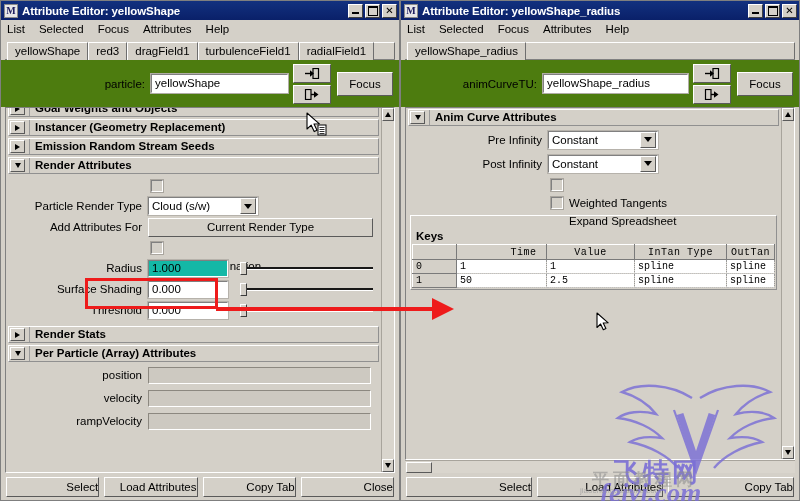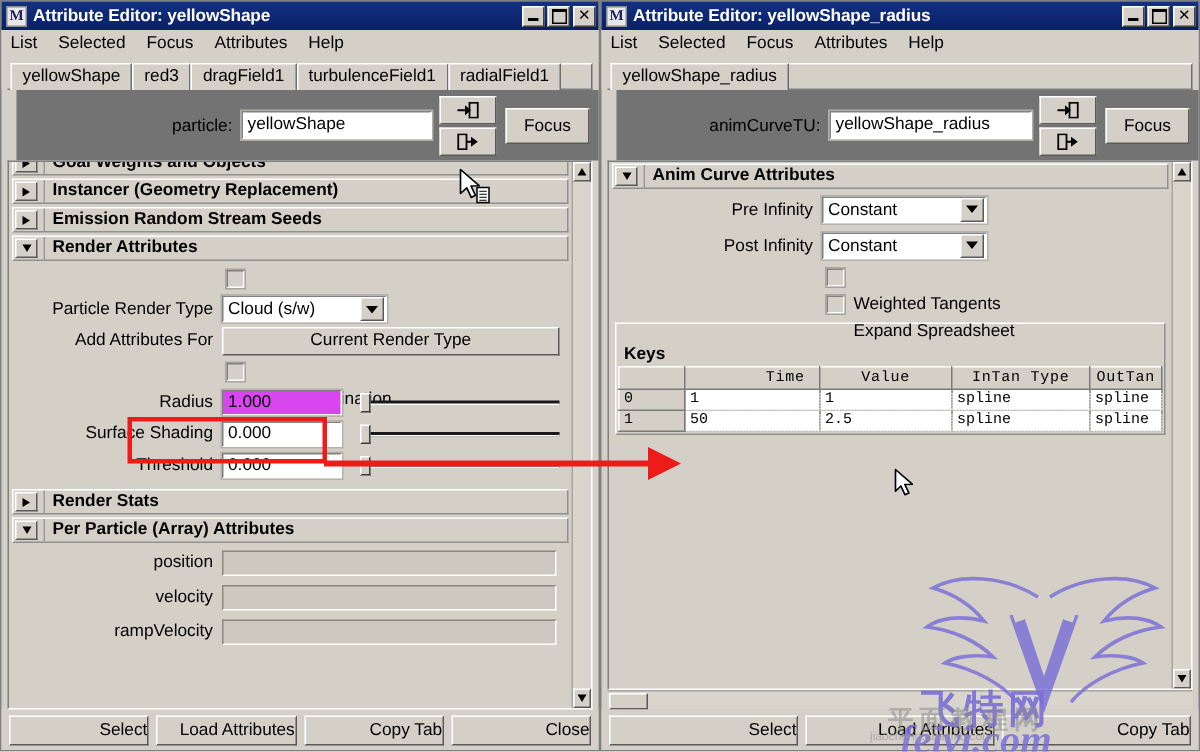--- a/index.html
+++ b/index.html
@@ -98,22 +98,21 @@
     border-top: 1px solid #ffffff;
     border-right: 1px solid #6e6e6e;
     background: #d4d0c8;
   }
 
   
   .nodebar {
     flex: 0 0 47px; height: 47px;
     display: flex; align-items: center;
     padding: 3px 6px 3px 0;
-    background: #737373;
-    margin-left: 10px;
+    background: #4d7c0f;
   }
   .nodebar .lbl {
     font-size: 11.5px; text-align: right;
     padding-right: 6px; white-space: nowrap;
   }
   #win-left  .nodebar .lbl { width: 150px; }
   #win-right .nodebar .lbl { width: 142px; }
   .nodefield {
     flex: 1 1 auto; height: 19px;
     background: #ffffff;
@@ -221,21 +220,21 @@
     font-size: 11.5px; white-space: nowrap; color: #000;
   }
   .numfield {
     flex: 0 0 80px; height: 17px;
     background: #ffffff;
     border-top: 1px solid #808080; border-left: 1px solid #808080;
     border-right: 1px solid #ffffff; border-bottom: 1px solid #ffffff;
     outline: 1px solid #b6b2ab;
     font-size: 11.5px; line-height: 15px; padding-left: 3px;
   }
-  .numfield.hl { background: #d946ef; }
+  .numfield.hl { background: #14b8a6; }
   .slider {
     flex: 1 1 auto; height: 17px; margin-left: 10px; margin-right: 6px;
     position: relative;
   }
   .slider .track {
     position: absolute; left: 8px; right: 0; top: 7px; height: 3px;
     background: #181818;
     border-bottom: 1px solid #ffffff;
   }
   .slider .thumb {

